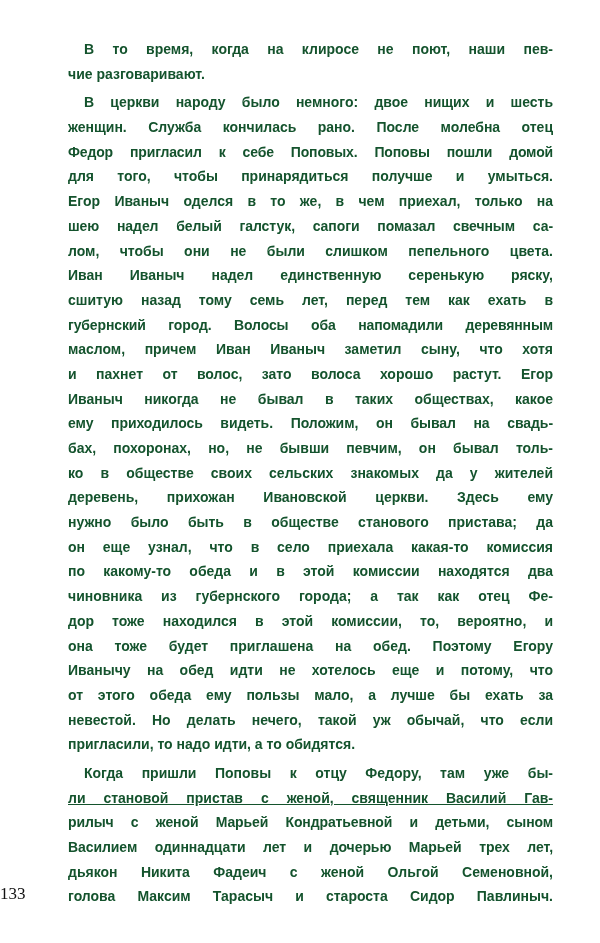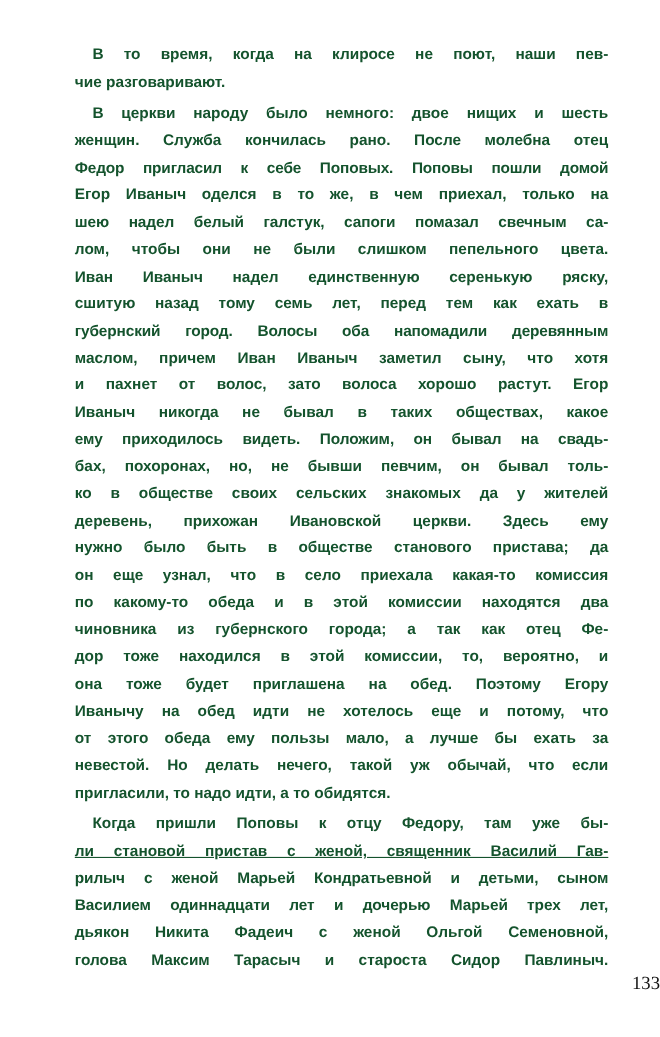--- a/index.html
+++ b/index.html
@@ -39,41 +39,42 @@
       text-align-last: left;
     }
     .para-gap {
       height: 4px;
     }
     .page-number {
       position: absolute;
       left: 0;
       width: 600px;
       top: 884px;
-      text-align: right;
+      text-align: left;
       font-family: "Liberation Serif", serif;
       font-size: 17px;
       color: #111111;
     }
   </style>
 </head>
 <body>
 
 <div class="page">
 
   <div>
     <span class="line indent">В то время, когда на клиросе не поют, наши пев-</span>
     <span class="line last">чие разговаривают.</span>
   </div>
   <div class="para-gap"></div>
 
   <div>
     <span class="line indent">В церкви народу было немного: двое нищих и шесть</span>
     <span class="line">женщин. Служба кончилась рано. После молебна отец</span>
     <span class="line" style="letter-spacing: -0.15px;">Федор пригласил к себе Поповых. Поповы пошли домой</span>
+    <span class="line">для того, чтобы принарядиться получше и умыться.</span>
     <span class="line">Егор Иваныч оделся в то же, в чем приехал, только на</span>
     <span class="line" style="letter-spacing: -0.06px;">шею надел белый галстук, сапоги помазал свечным са-</span>
     <span class="line">лом, чтобы они не были слишком пепельного цвета.</span>
     <span class="line">Иван Иваныч надел единственную серенькую ряску,</span>
     <span class="line">сшитую назад тому семь лет, перед тем как ехать в</span>
     <span class="line" style="letter-spacing: -0.13px;">губернский город. Волосы оба напомадили деревянным</span>
     <span class="line">маслом, причем Иван Иваныч заметил сыну, что хотя</span>
     <span class="line">и пахнет от волос, зато волоса хорошо растут. Егор</span>
     <span class="line">Иваныч никогда не бывал в таких обществах, какое</span>
     <span class="line" style="letter-spacing: -0.06px;">ему приходилось видеть. Положим, он бывал на свадь-</span>

